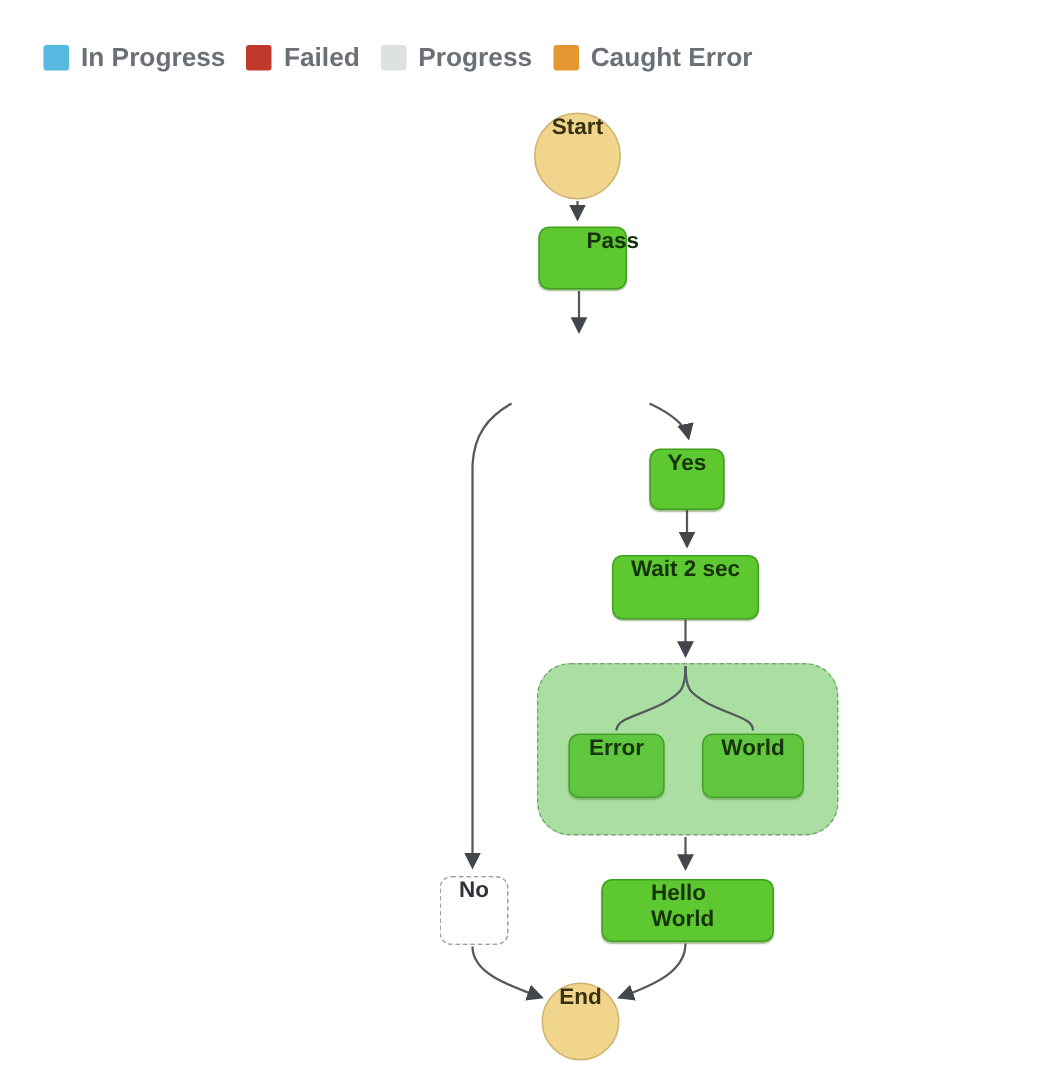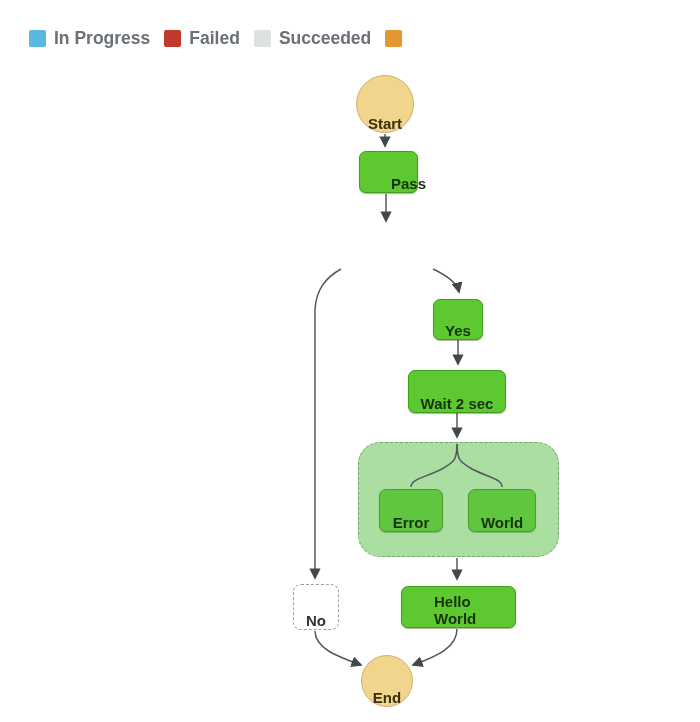--- a/index.html
+++ b/index.html
@@ -18,21 +18,21 @@
   }
   .legend-item{display:flex;align-items:center;gap:8px;}
   .legend-swatch{width:17px;height:17px;border-radius:2px;flex:0 0 auto;}
   .legend-label{
     font-size:17.5px;font-weight:bold;color:#6a7076;white-space:nowrap;
   }
   
   .edges{position:absolute;left:0;top:0;z-index:1;pointer-events:none;}
   .node{
     position:absolute;z-index:2;
-    display:flex;align-items:flex-end;justify-content:center;
+    display:flex;align-items:flex-start;justify-content:center;
     box-sizing:border-box;
     font-weight:bold;font-size:15px;
     cursor:pointer;
   }
   .node-green{
     background:#5dc830;border:1px solid #3fa01b;border-radius:7px;
     color:#16330b;
     box-shadow:0 1px 1px rgba(46,104,20,.45);
   }
   .node-green-inner{
@@ -75,24 +75,25 @@
     <div class="legend-item">
       <span class="legend-swatch" style="background-color: rgb(87, 184, 224);"></span>
       <span class="legend-label">In Progress</span>
     </div>
     <div class="legend-item">
       <span class="legend-swatch" style="background-color: rgb(192, 57, 43);"></span>
       <span class="legend-label">Failed</span>
     </div>
     <div class="legend-item">
       <span class="legend-swatch" style="background-color: rgb(222, 225, 225);"></span>
-      <span class="legend-label">Succeeded</span>
+      <span class="legend-label">Progress</span>
     </div>
     <div class="legend-item">
       <span class="legend-swatch" style="background-color: rgb(228, 151, 48);"></span>
+      <span class="legend-label">Caught Error</span>
     </div>
   </div>
 
   <div class="group" id="node-group"></div>
 
   <svg class="edges" width="700" height="722" viewBox="0 0 700 722">
     <defs>
       <marker id="arrow" viewBox="0 0 10 10" refX="8.5" refY="5" markerWidth="7.5" markerHeight="7.5" orient="auto-start-reverse">
         <path d="M0,0 L10,5 L0,10 z" fill="#42474c"></path>
       </marker>

